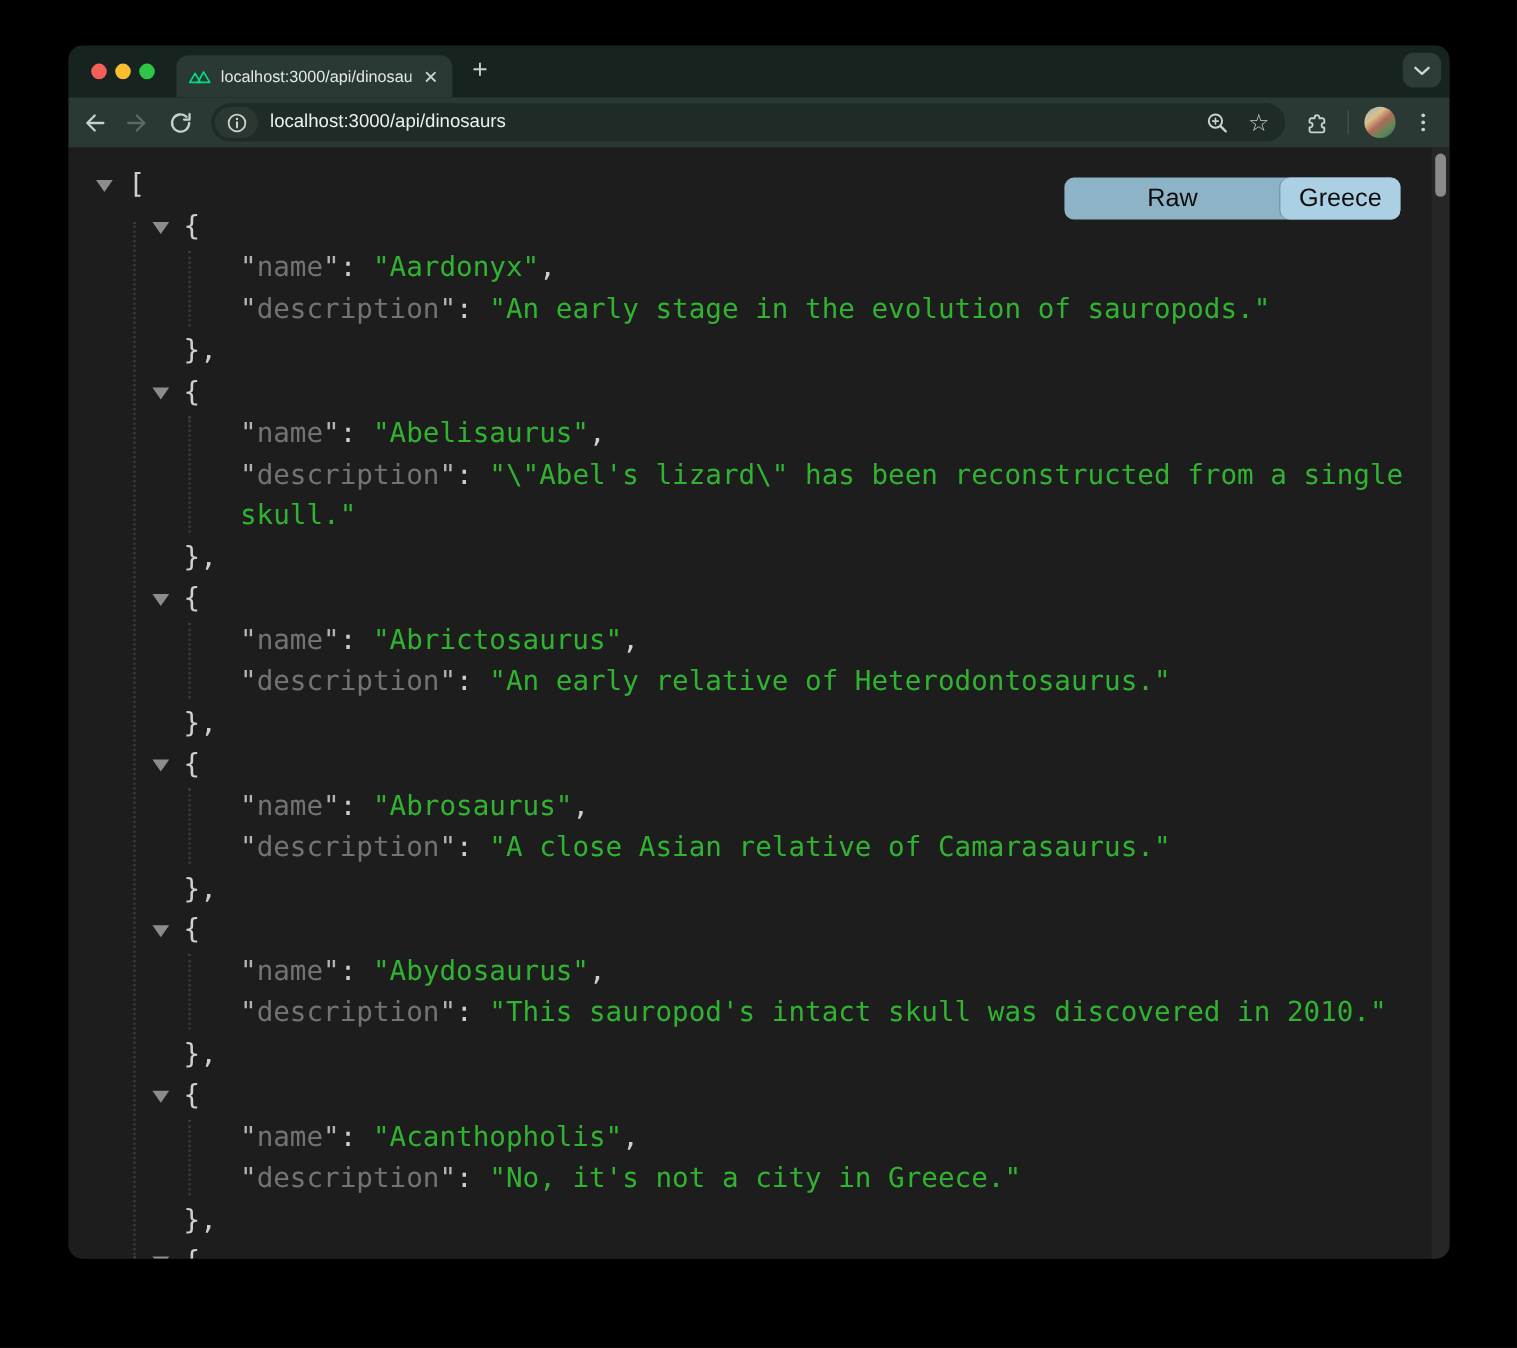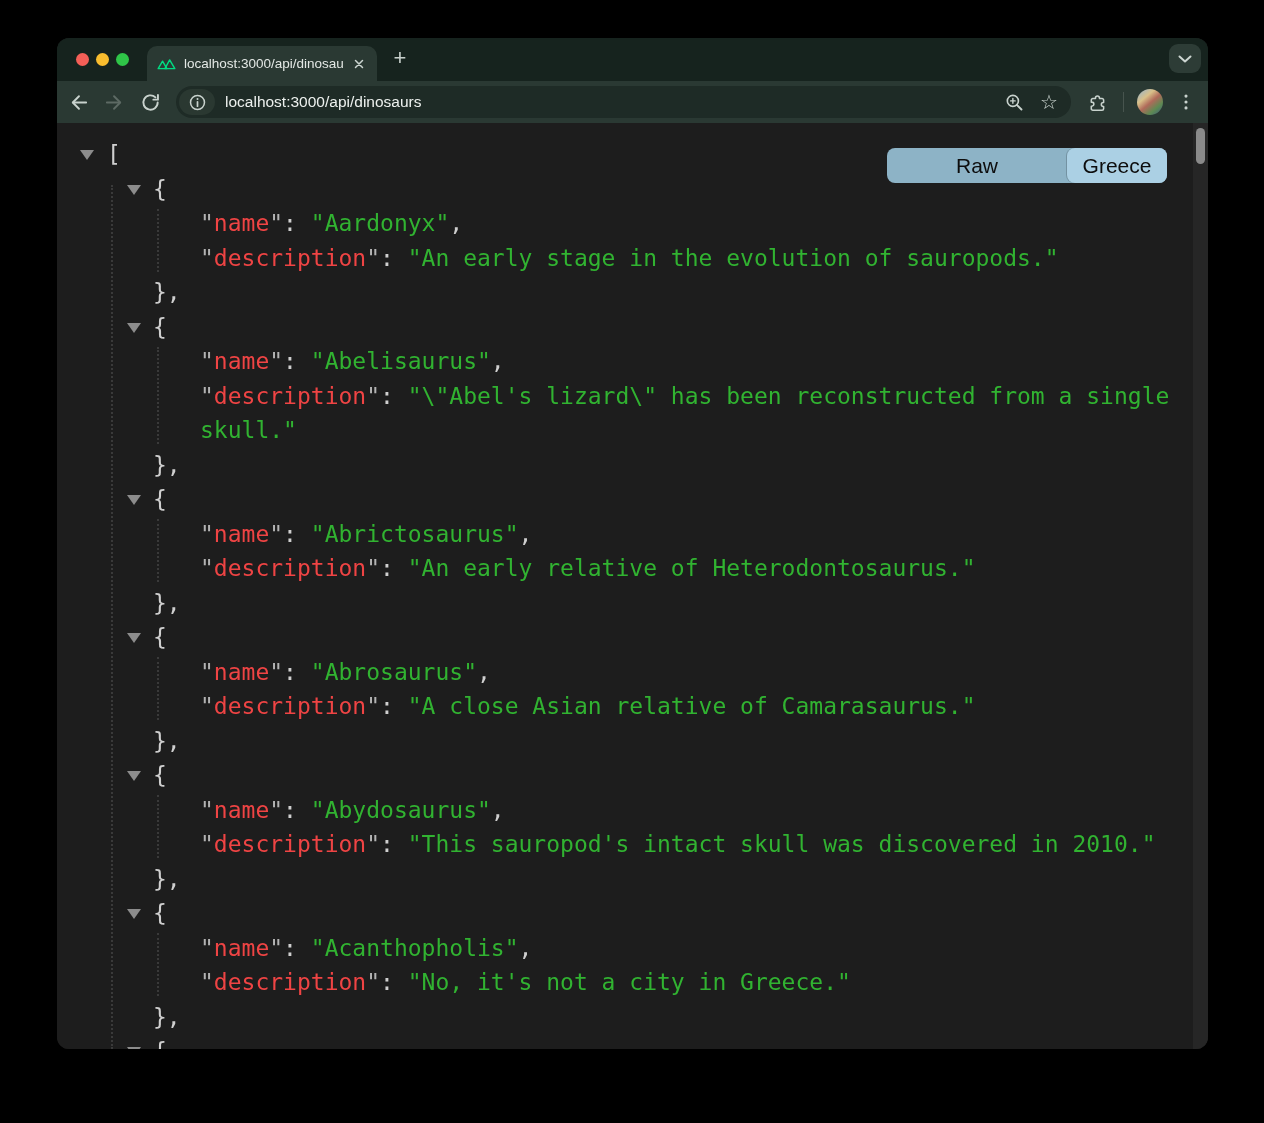--- a/index.html
+++ b/index.html
@@ -73,21 +73,21 @@
   .open-line, .close-line { padding-left:96px; }
   .kv { white-space:pre-wrap; overflow-wrap:break-word; width:985px; margin-left:143px; }
   .tri { position:absolute; width:0; height:0; top:13px;
          border-left:7px solid transparent; border-right:7px solid transparent;
          border-top:10px solid #8c8c8c; }
   .root-line .tri { left:23px; }
   .open-line .tri { left:70px; }
   .item { position:relative; }
   .item-guide { position:absolute; left:100px; top:37px; bottom:38px; border-left:2px dotted #3a3a3a; }
   .pq  { color:#b3b3b3; }
-  .key { color:#ef4444; }
+  .key { color:#737373; }
   .pn  { color:#cfcfcf; }
   .val { color:var(--green,#31b331); }
 
   .scrollbar { position:absolute; right:0; top:0; bottom:0; width:15px; background:#262626; }
   .scroll-thumb { position:absolute; left:3px; top:5px; width:9px; height:36px;
                   border-radius:5px; background:#8a8a8a; }
 
   svg { display:block; }
 </style>
 </head>

